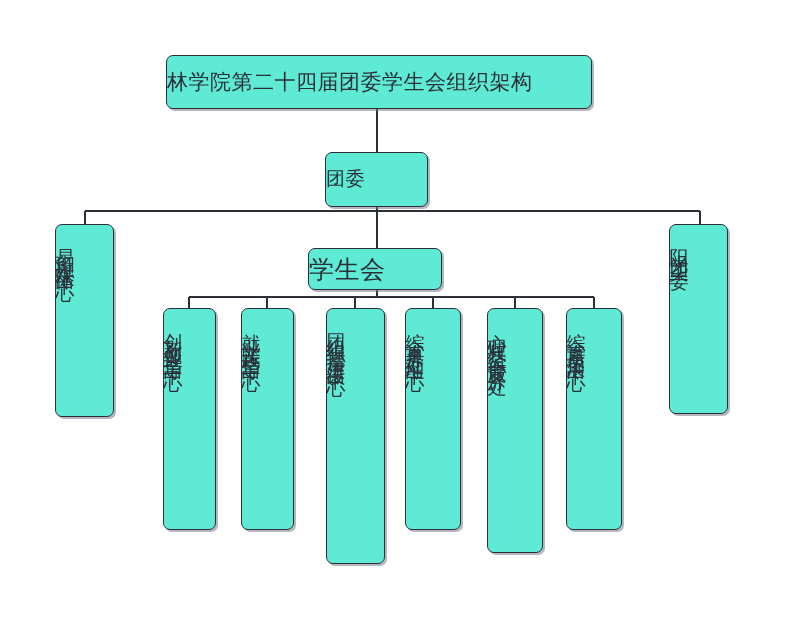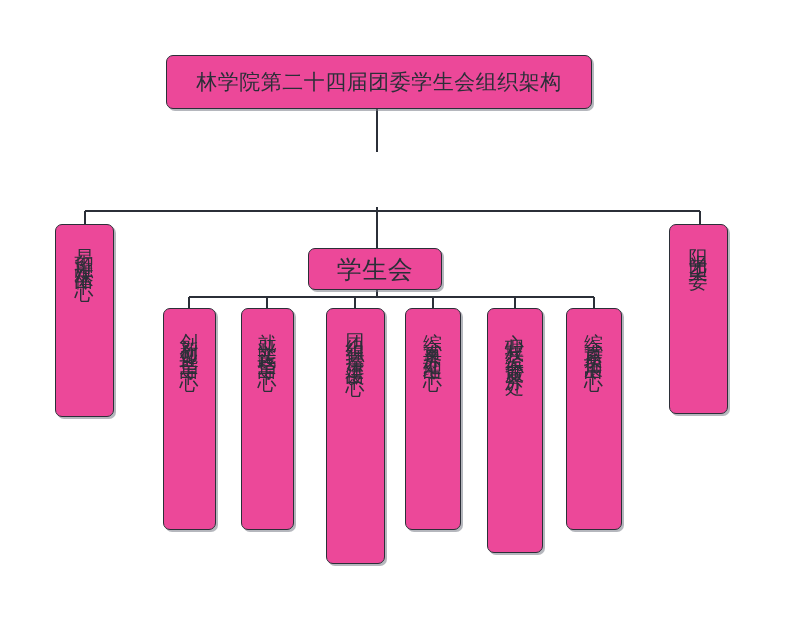--- a/index.html
+++ b/index.html
@@ -30,25 +30,24 @@
     height: 630px;
     pointer-events: none;
   }
 
   
   .node {
     position: absolute;
     box-sizing: border-box;
     border: 1.6px solid #2b2f38;
     border-radius: 7px;
-    background: #ec4899;
+    background: #5eead4;
     box-shadow: 2px 2px 0 0 rgba(120,124,134,0.55);
     display: flex;
     align-items: center;
-    justify-content: center;
     color: #2b2f38;
   }
   .node-label {
     display: block;
     line-height: 1.16;
     white-space: nowrap;
   }
 
   
   .node.horizontal .node-label {
@@ -148,20 +147,23 @@
       <line x1="433" y1="297" x2="433" y2="308"></line>
       <line x1="515" y1="297" x2="515" y2="308"></line>
       <line x1="594" y1="297" x2="594" y2="308"></line>
     </g>
   </svg>
 
   <div class="node horizontal" id="node-title">
     <span class="node-label">林学院第二十四届团委学生会组织架构</span>
   </div>
 
+  <div class="node horizontal" id="node-league">
+    <span class="node-label">团委</span>
+  </div>
 
   <div class="node vertical" id="node-yiban">
     <span class="node-label">易班融媒体中心</span>
   </div>
 
   <div class="node horizontal" id="node-union">
     <span class="node-label">学生会</span>
   </div>
 
   <div class="node vertical" id="node-sunshine">

